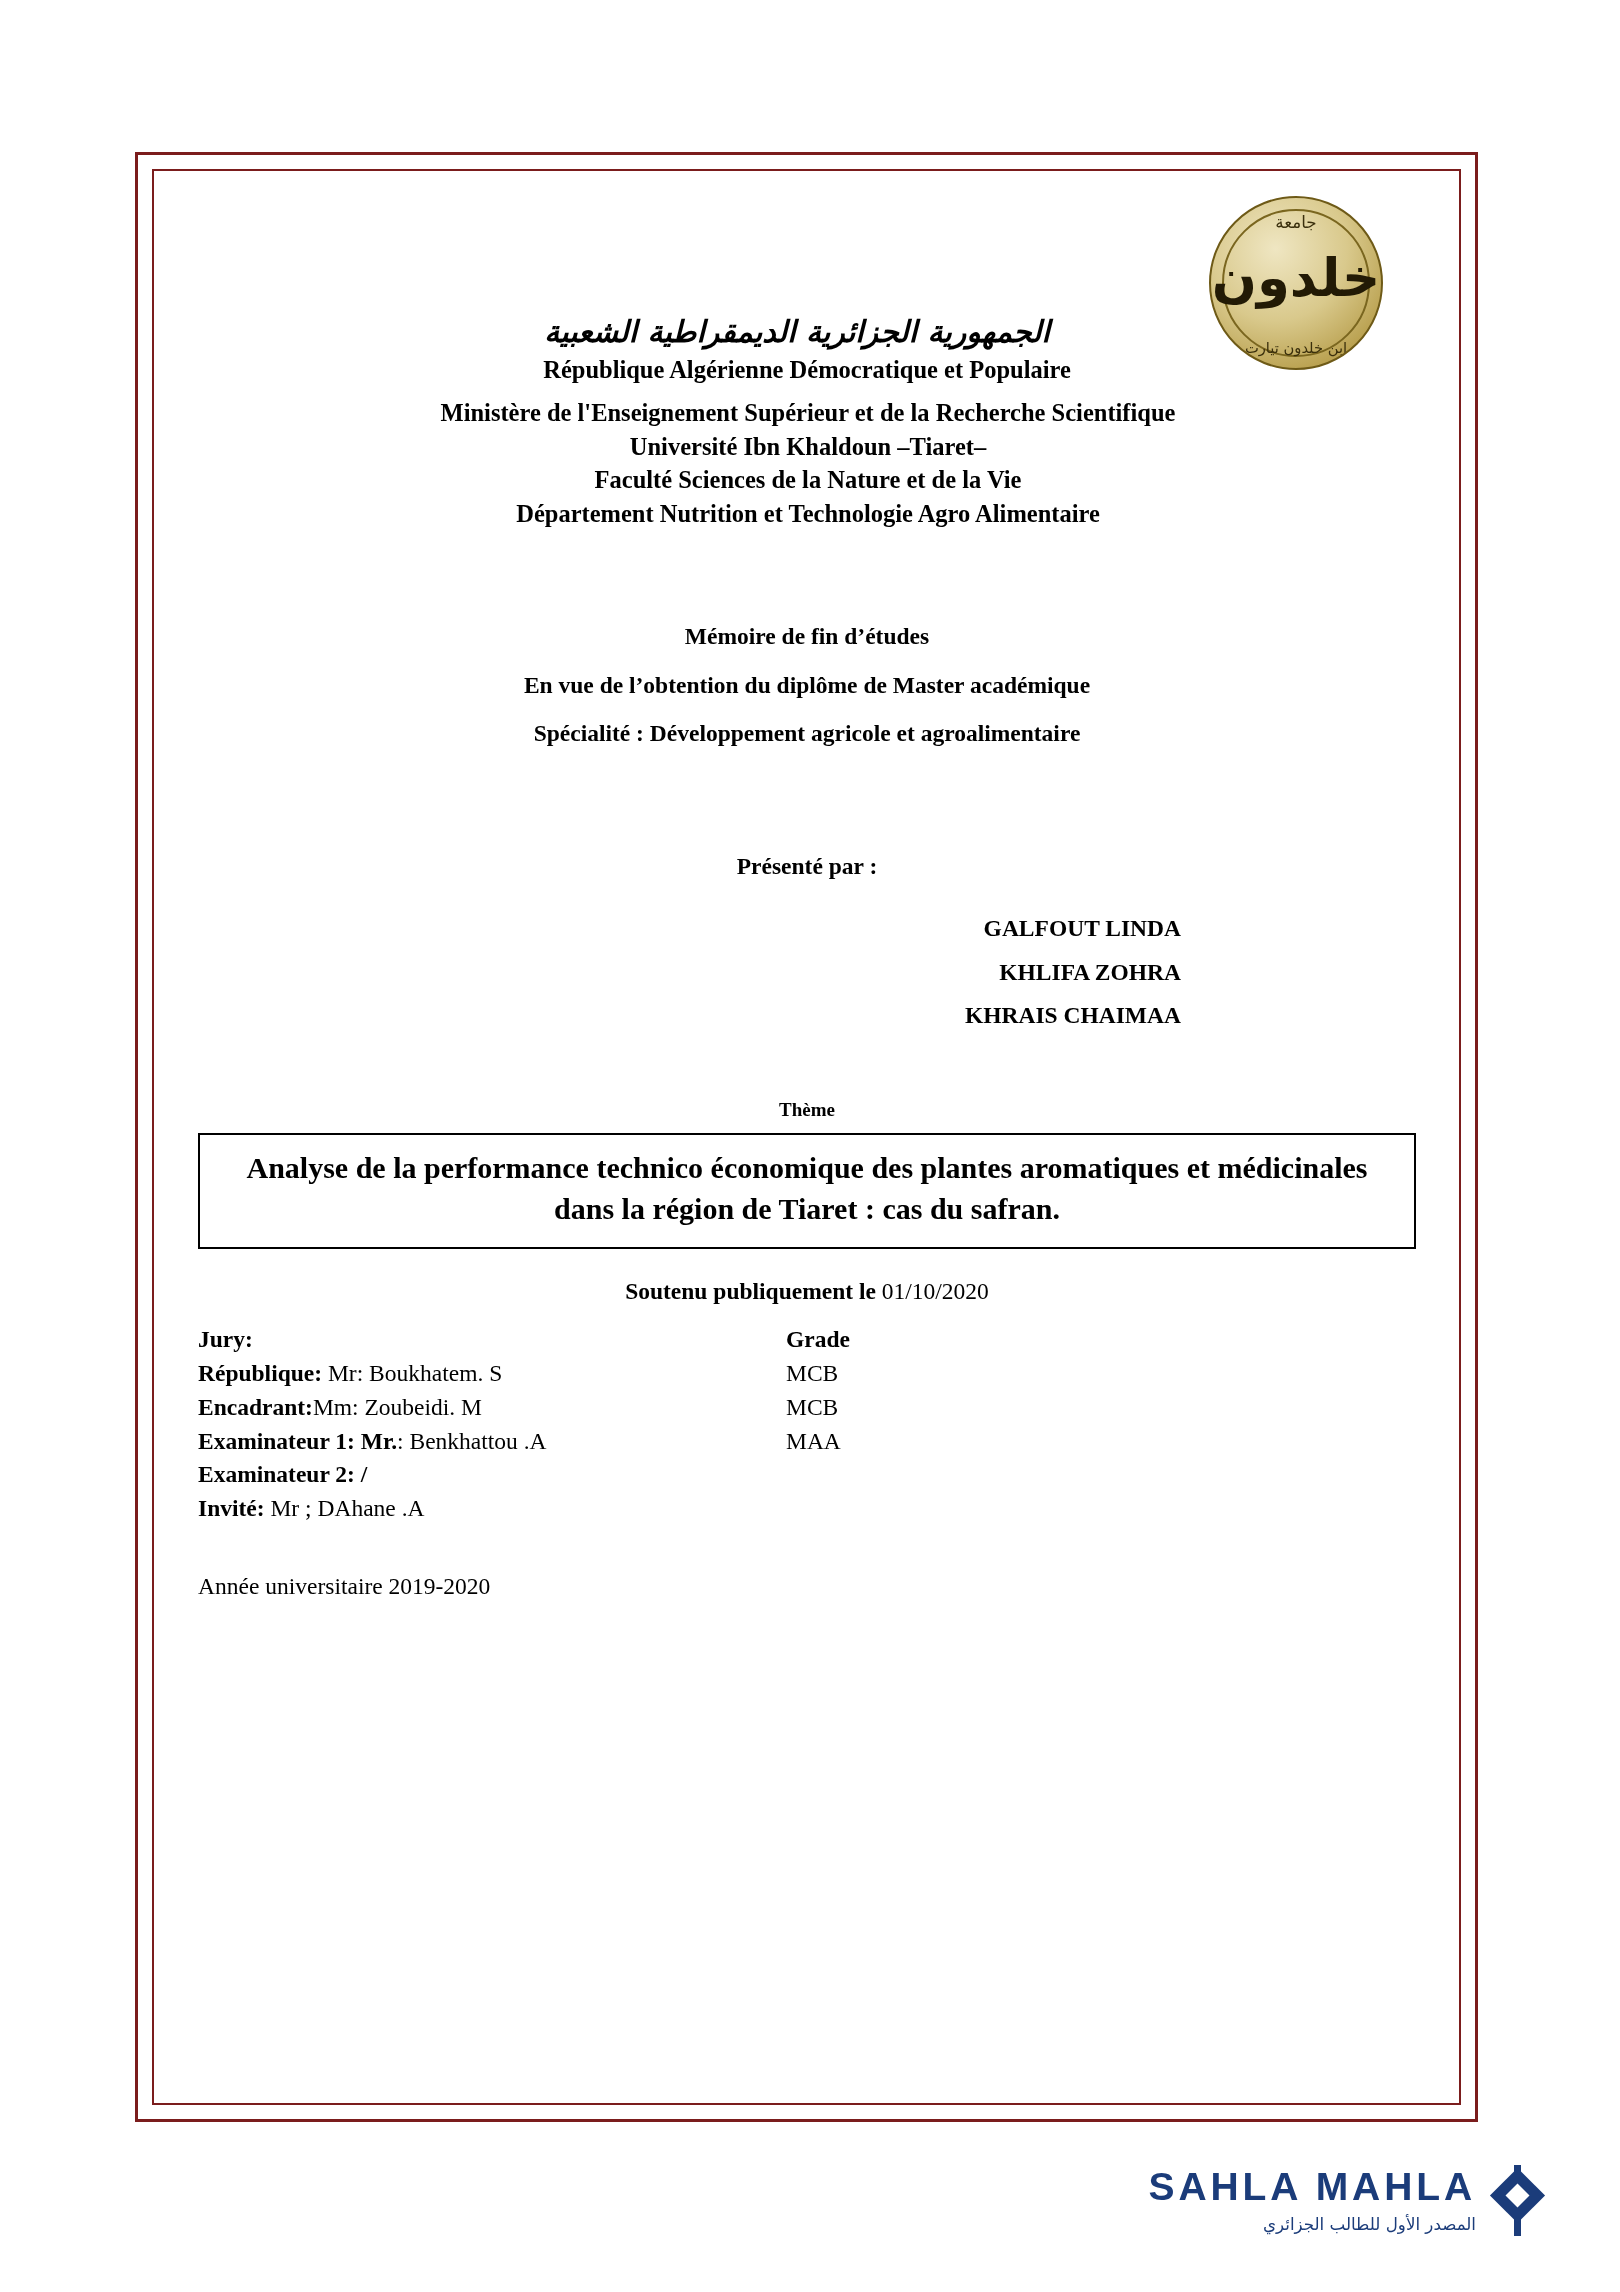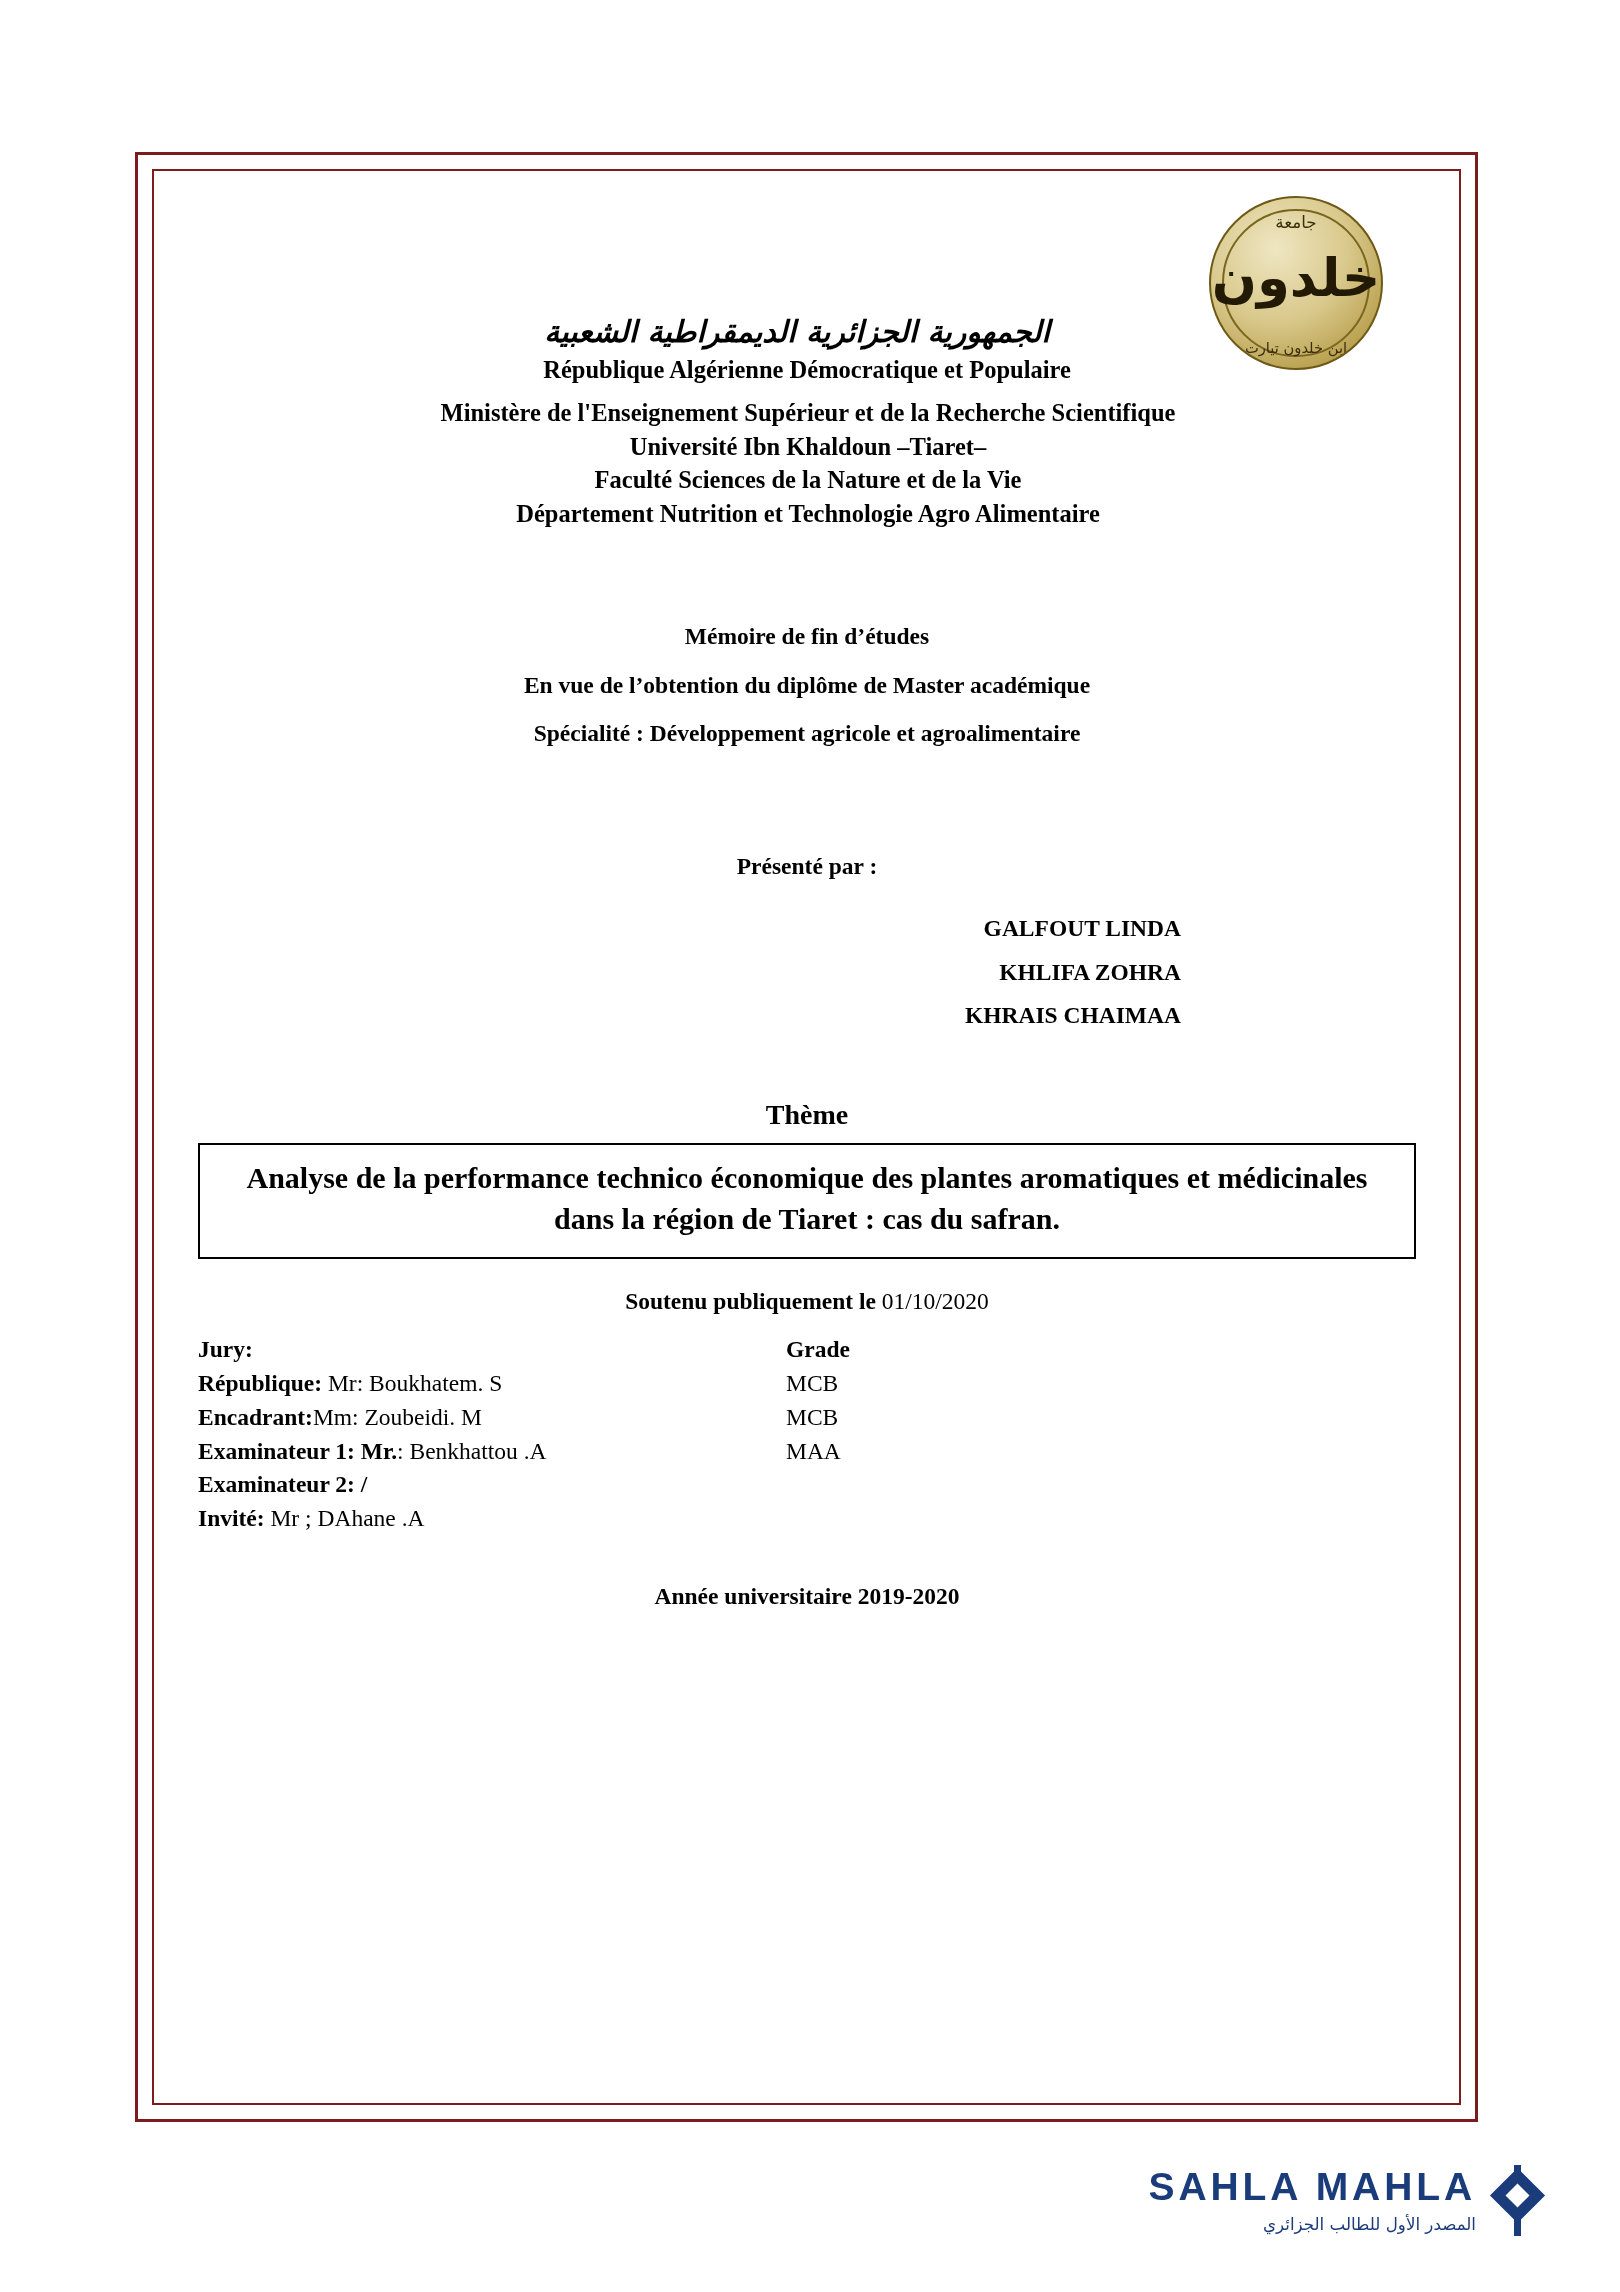--- a/index.html
+++ b/index.html
@@ -157,21 +157,21 @@
     padding-right: 235px;
     font-size: 23.5px;
     font-weight: bold;
     line-height: 1.85;
   }
 
   
   .theme-label {
     margin-top: 61px;
     text-align: center;
-    font-size: 28px;
+    font-size: 19px;
     font-weight: bold;
   }
   .theme-box {
     margin-top: 11.8px;
     border: 2px solid #000000;
     padding: 13.7px 25.5px 17.6px 25.5px;
     text-align: center;
     font-size: 30px;
     font-weight: bold;
     line-height: 1.36;
@@ -197,23 +197,23 @@
   }
   .jury-left {
     width: 588px;
     white-space: nowrap;
   }
   .jury-right { white-space: nowrap; }
   .jury b { font-weight: bold; }
 
   .year {
     margin-top: 47px;
-    text-align: center;
-    font-size: 23.5px;
-    font-weight: bold;
+    text-align: left;
+    font-size: 23.5px;
+    font-weight: normal;
   }
 
   
   .watermark {
     position: absolute;
     right: 74px;
     bottom: 57px;
     display: flex;
     align-items: center;
     gap: 13px;

